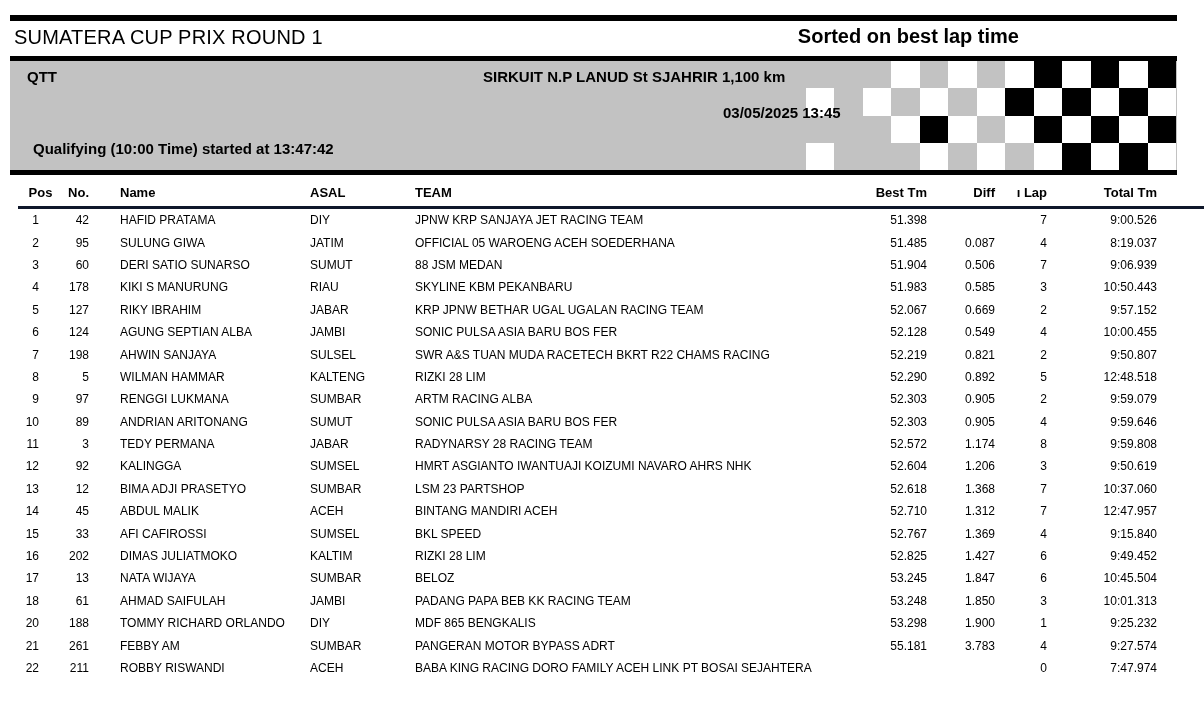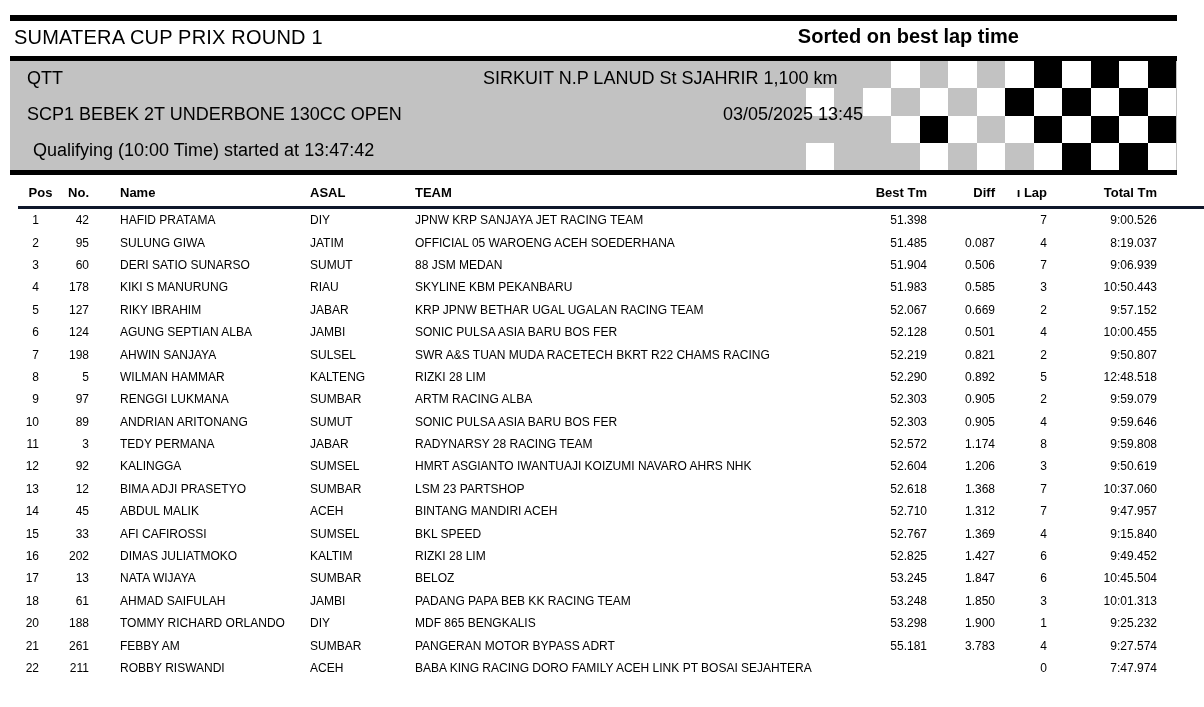--- a/index.html
+++ b/index.html
@@ -11,21 +11,21 @@
   .bar{position:absolute;left:10px;width:1167px;background:#000;}
   #bar-top{top:15px;height:6px;}
   #bar-mid{top:56px;height:5px;}
   #bar-bottom{top:170px;height:5px;}
 
   .title-row{position:absolute;left:10px;top:21px;width:1167px;height:51px;}
   .report-title{position:absolute;left:4px;top:5px;font-size:20px;letter-spacing:0.2px;}
   .sort-label{position:absolute;right:158px;top:4px;font-size:20px;font-weight:700;}
 
   .band{position:absolute;left:10px;top:61px;width:1167px;height:109px;background:#c2c2c2;}
-  .band-text{position:absolute;font-size:18px;white-space:nowrap;z-index:2;}
+  .band-text{position:absolute;font-size:15px;white-space:nowrap;z-index:2;font-weight:bold;}
   #txt-qtt{left:17px;top:7px;}
   #txt-circuit{left:473px;top:7px;}
   #txt-class{left:17px;top:43px;}
   #txt-datetime{left:713px;top:43px;}
   #txt-session{left:17px;top:79px;margin-left:6px;}
 
   .flag{
     position:absolute;right:1px;top:0;width:370px;height:109px;
     display:grid;grid-template-columns:repeat(13,1fr);grid-template-rows:repeat(4,1fr);
     z-index:1;
@@ -104,21 +104,20 @@
       <div style="background: rgb(255, 255, 255);"></div>
       <div style="background: rgb(194, 194, 194);"></div>
       <div style="background: rgb(255, 255, 255);"></div>
       <div style="background: rgb(0, 0, 0);"></div>
       <div style="background: rgb(255, 255, 255);"></div>
       <div style="background: rgb(0, 0, 0);"></div>
       <div style="background: rgb(255, 255, 255);"></div>
     </div>
   <div class="band-text" id="txt-qtt">QTT</div>
   <div class="band-text" id="txt-circuit">SIRKUIT N.P LANUD St SJAHRIR 1,100 km</div>
-  <div class="band-text" id="txt-class">SCP1 BEBEK 2T UNDERBONE 130CC OPEN</div>
   <div class="band-text" id="txt-datetime">03/05/2025 13:45</div>
   <div class="band-text" id="txt-session">Qualifying (10:00 Time) started at 13:47:42</div>
 </div>
 
 <div class="bar" id="bar-bottom"></div>
 
 <div class="results">
   <table>
     <colgroup>
       <col style="width:45px">
@@ -207,21 +206,21 @@
           <td class="c-total">9:57.152</td>
           <td></td>
         </tr>
         <tr>
           <td class="c-pos">6</td>
           <td class="c-no">124</td>
           <td class="c-name">AGUNG SEPTIAN ALBA</td>
           <td class="c-asal">JAMBI</td>
           <td class="c-team">SONIC PULSA ASIA BARU BOS FER</td>
           <td class="c-best">52.128</td>
-          <td class="c-diff">0.501</td>
+          <td class="c-diff">0.549</td>
           <td class="c-lap">4</td>
           <td class="c-total">10:00.455</td>
           <td></td>
         </tr>
         <tr>
           <td class="c-pos">7</td>
           <td class="c-no">198</td>
           <td class="c-name">AHWIN SANJAYA</td>
           <td class="c-asal">SULSEL</td>
           <td class="c-team">SWR A&amp;S TUAN MUDA RACETECH BKRT R22 CHAMS RACING</td>
@@ -305,21 +304,21 @@
         </tr>
         <tr>
           <td class="c-pos">14</td>
           <td class="c-no">45</td>
           <td class="c-name">ABDUL MALIK</td>
           <td class="c-asal">ACEH</td>
           <td class="c-team">BINTANG MANDIRI ACEH</td>
           <td class="c-best">52.710</td>
           <td class="c-diff">1.312</td>
           <td class="c-lap">7</td>
-          <td class="c-total">9:47.957</td>
+          <td class="c-total">12:47.957</td>
           <td></td>
         </tr>
         <tr>
           <td class="c-pos">15</td>
           <td class="c-no">33</td>
           <td class="c-name">AFI CAFIROSSI</td>
           <td class="c-asal">SUMSEL</td>
           <td class="c-team">BKL SPEED</td>
           <td class="c-best">52.767</td>
           <td class="c-diff">1.369</td>

